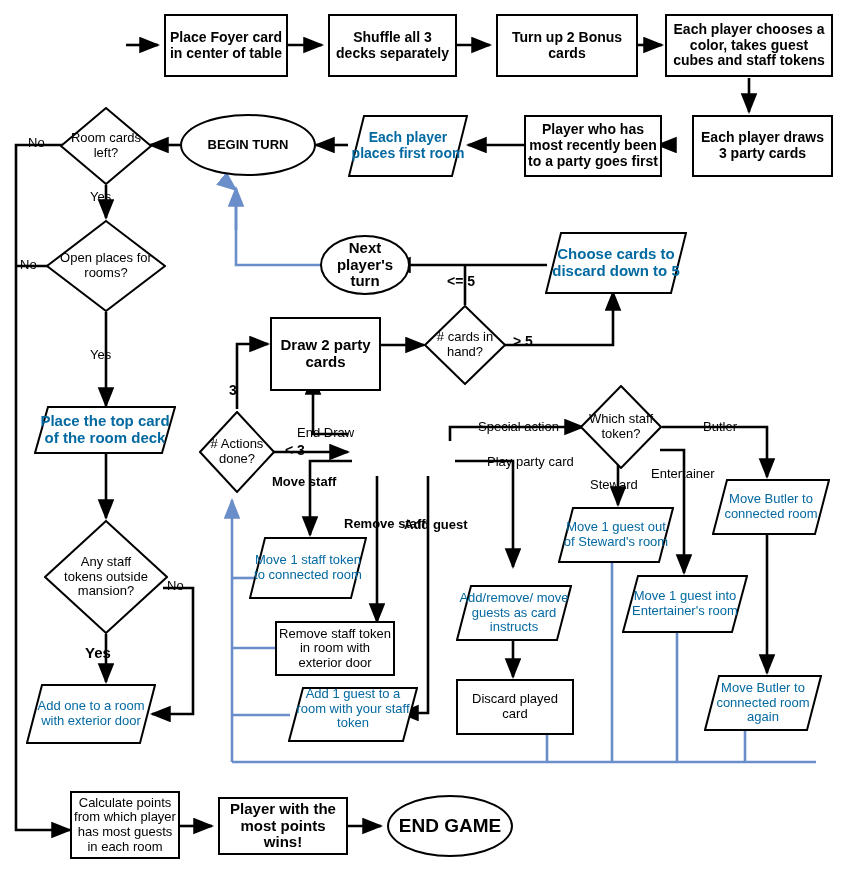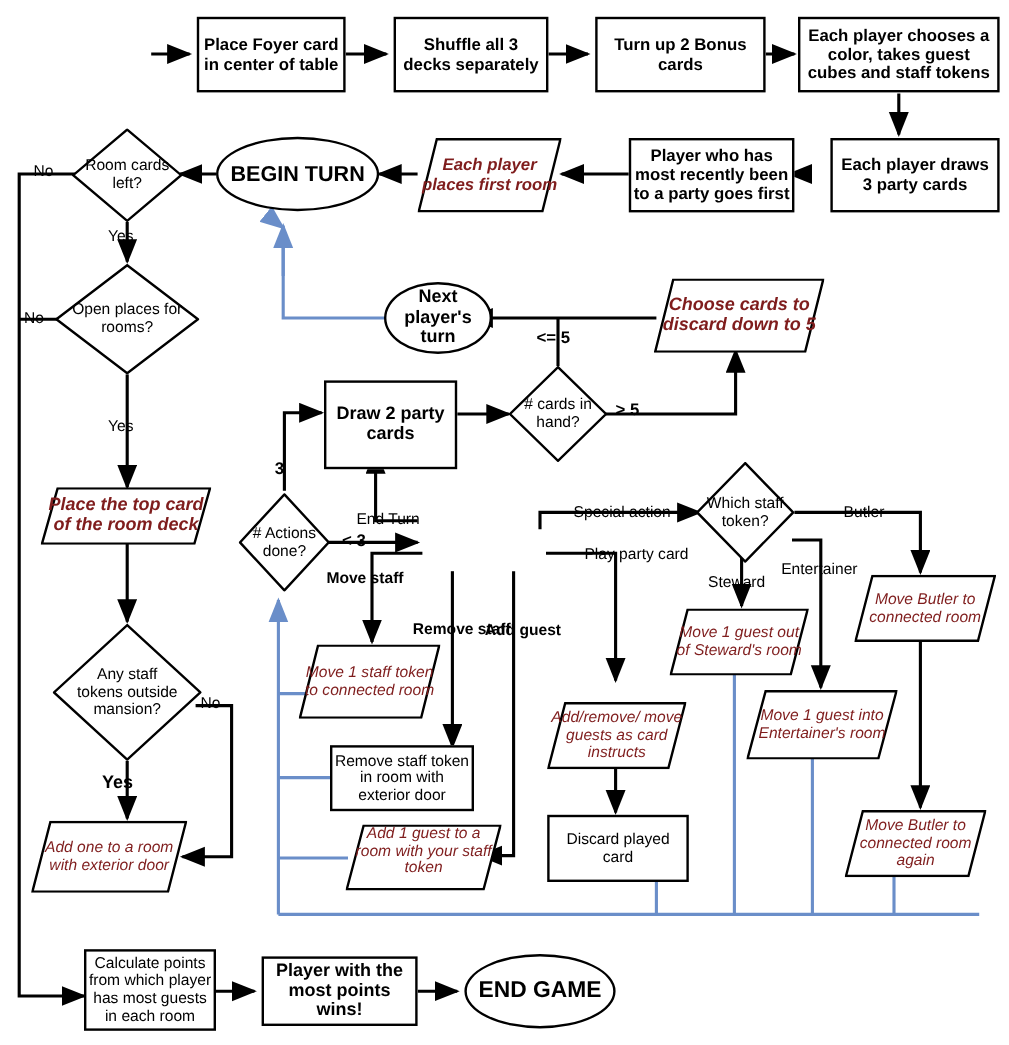--- a/index.html
+++ b/index.html
@@ -6,29 +6,29 @@
   body{font-family:"Liberation Sans",sans-serif;}
   #canvas{position:relative;width:841px;height:871px;background:#fff;overflow:hidden;}
   #svg-layer{position:absolute;left:0;top:0;width:841px;height:871px;}
   .node{position:absolute;box-sizing:border-box;display:flex;align-items:center;
         justify-content:center;text-align:center;color:#000;line-height:1.12;}
   .node .txt{display:block;width:100%;padding:0 2px;}
   .rect{border:2px solid #000;background:#fff;}
   .ellipse{border:2px solid #000;background:#fff;border-radius:50%;}
   .para-wrap{position:absolute;}
   .para-label{position:absolute;display:flex;align-items:center;justify-content:center;
-              text-align:center;color:#7f1d1d;line-height:1.12;font-style:italic;}
+              text-align:center;color:#0369a1;line-height:1.12;}
   .edge-label{position:absolute;color:#000;white-space:nowrap;line-height:1.1;text-align:center;}
   .dia-label{position:absolute;display:flex;align-items:center;justify-content:center;
              text-align:center;color:#000;line-height:1.12;}
   .b{font-weight:bold;}
   .fs15{font-size:15px;}
   .fs14{font-size:14px;}
   .fs13{font-size:13px;}
-  .fs17{font-size:18px;}
+  .fs17{font-size:13px;}
   .fs19{font-size:19px;}
 </style>
 </head>
 <body>
 
 <div id="canvas">
 
   <svg id="svg-layer" viewBox="0 0 841 871" xmlns="http://www.w3.org/2000/svg">
     <defs>
       <marker id="ah" markerWidth="9" markerHeight="9" refX="7.2" refY="3.2" orient="auto" markerUnits="strokeWidth">
@@ -303,21 +303,21 @@
   <div class="edge-label fs13" style="left:90px;top:190px;">Yes</div>
   <div class="edge-label fs13" style="left:20px;top:258px;">No</div>
   <div class="edge-label fs13" style="left:90px;top:348px;">Yes</div>
   <div class="edge-label fs13" style="left:167px;top:579px;">No</div>
   <div class="edge-label b fs15" style="left:85px;top:645px;">Yes</div>
 
   <div class="edge-label b fs14" style="left:447px;top:274px;">&lt;= 5</div>
   <div class="edge-label b fs14" style="left:513px;top:334px;">&gt; 5</div>
   <div class="edge-label b fs14" style="left:229px;top:383px;">3</div>
   <div class="edge-label b fs14" style="left:285px;top:443px;">&lt; 3</div>
-  <div class="edge-label fs13" style="left:297px;top:426px;">End Turn</div>
+  <div class="edge-label fs13" style="left:297px;top:426px;">End Draw</div>
   <div class="edge-label b fs13" style="left:272px;top:475px;">Move staff</div>
   <div class="edge-label b fs13" style="left:344px;top:517px;line-height:1.1;">Remove staff</div>
   <div class="edge-label b fs13" style="left:404px;top:518px;">Add guest</div>
   <div class="edge-label fs13" style="left:478px;top:420px;">Special action</div>
   <div class="edge-label fs13" style="left:487px;top:455px;">Play party card</div>
   <div class="edge-label fs13" style="left:703px;top:420px;">Butler</div>
   <div class="edge-label fs13" style="left:590px;top:478px;">Steward</div>
   <div class="edge-label fs13" style="left:651px;top:467px;">Entertainer</div>
 
 </div>

